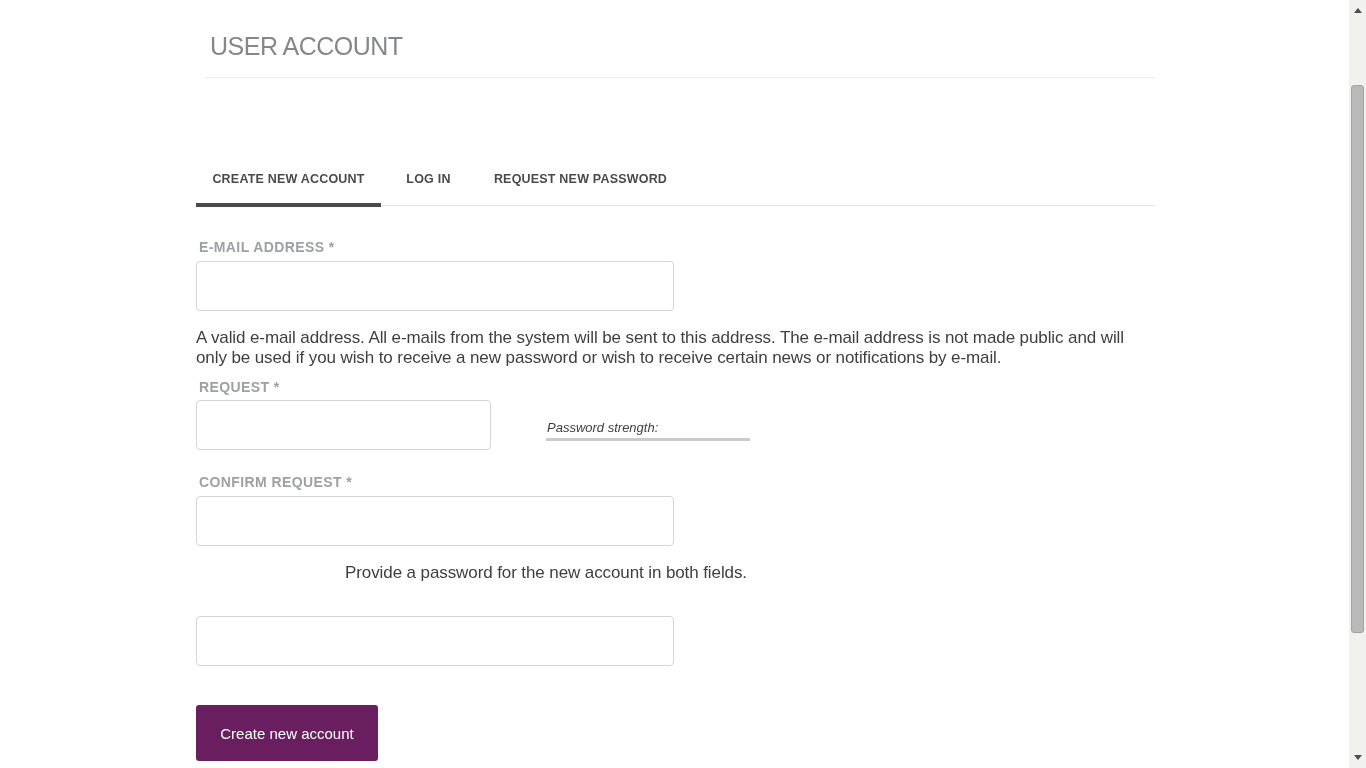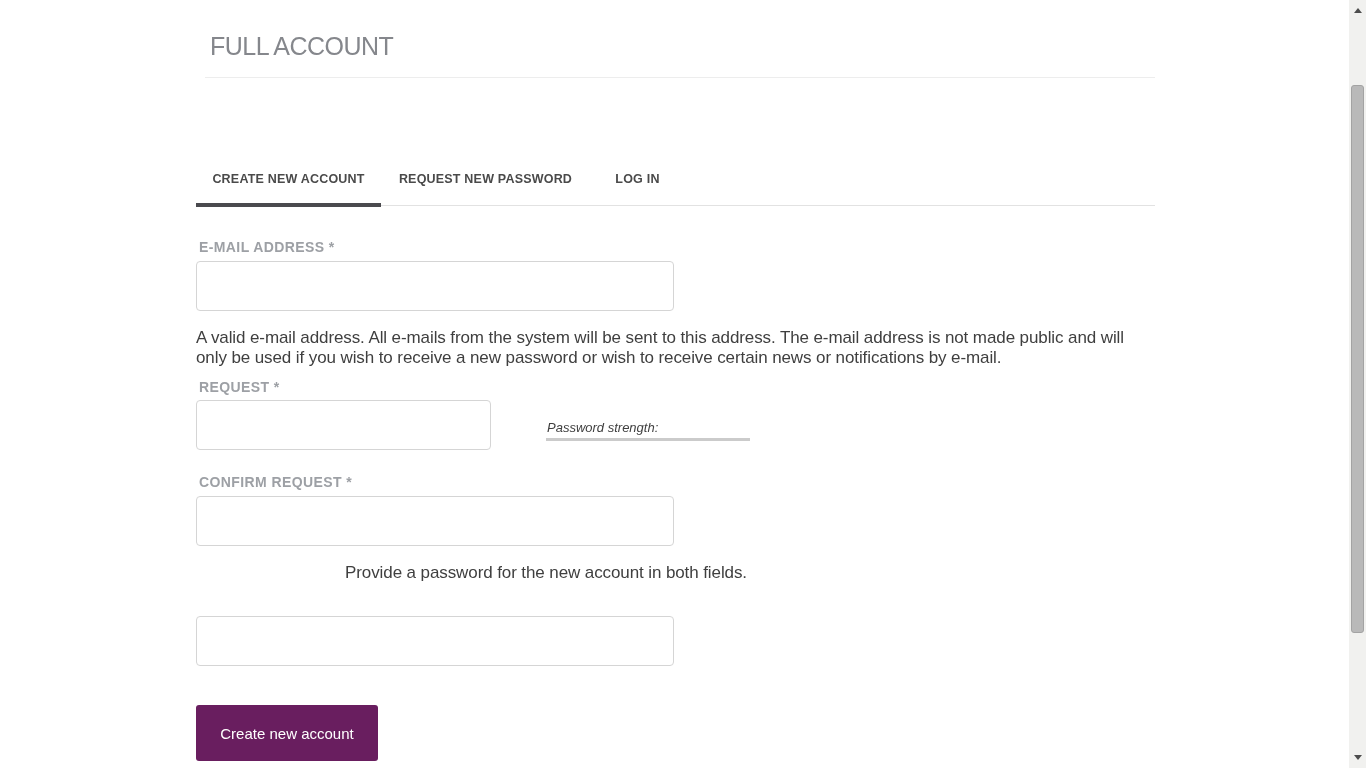--- a/index.html
+++ b/index.html
@@ -140,27 +140,27 @@
     width: 13px;
     top: 85px; height: 548px;
     background: #b9b9b9;
     border: 1px solid #a3a3a3;
     border-radius: 3px;
   }
 </style>
 </head>
 <body>
 
-<div class="abs page-title">FULL ACCOUNT</div>
+<div class="abs page-title">USER ACCOUNT</div>
 <div class="abs title-divider"></div>
 
 <div class="abs tabs">
   <div class="tab t1 active">CREATE NEW ACCOUNT</div>
+  <div class="tab t2">LOG IN</div>
   <div class="tab t3">REQUEST NEW PASSWORD</div>
-  <div class="tab t2">LOG IN</div>
 </div>
 
 <label class="abs field-label lbl-email"><span>E-MAIL ADDRESS</span> <span>*</span></label>
 <input type="text" class="abs text-input inp-email" value="" style="">
 <div class="abs help-text help-email">A valid e-mail address. All e-mails from the system will be sent to this address. The e-mail address is not made public and will only be used if you wish to receive a new password or wish to receive certain news or notifications by e-mail.</div>
 
 <label class="abs field-label lbl-pass"><span>REQUEST</span> <span>*</span></label>
 <input type="password" class="abs text-input inp-pass" value="" style="">
 <div class="abs strength-label">Password strength:</div>
 <div class="abs strength-bar"></div>

